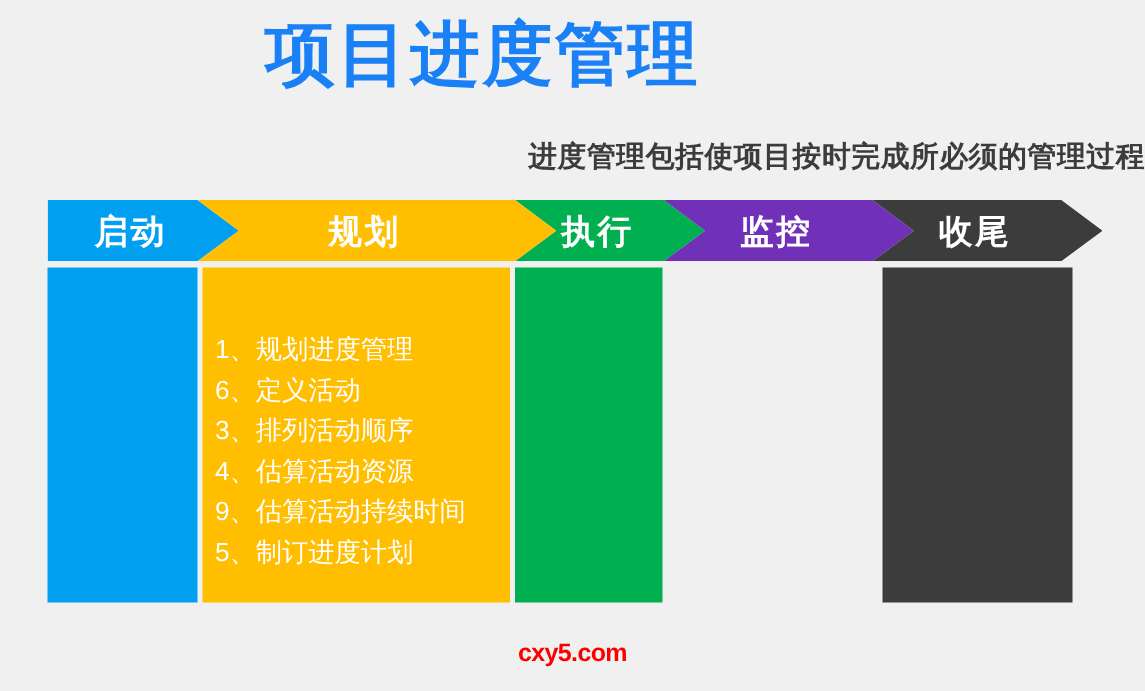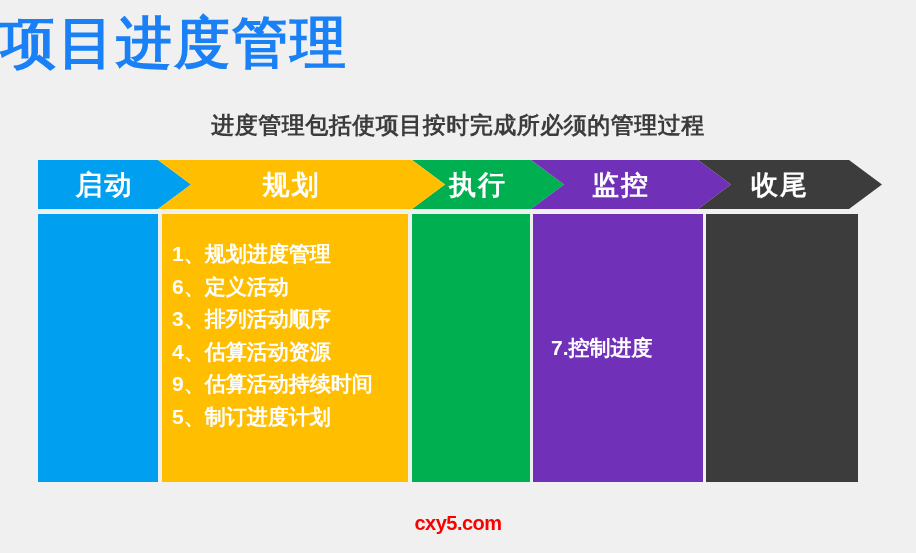--- a/index.html
+++ b/index.html
@@ -14,33 +14,34 @@
     overflow: hidden;
     position: relative;
   }
 
   
   #page-title {
     position: absolute;
     top: 8px;
     left: 0;
     width: 772px;
+    text-align: center;
     font-size: 56px;
     font-weight: bold;
     color: #1a80f5;
     letter-spacing: 2px;
     line-height: 1.25;
     white-space: nowrap;
   }
   #page-subtitle {
     position: absolute;
     top: 110px;
     left: 0;
     width: 916px;
-    text-align: center;
+    text-align: right;
     font-size: 23px;
     font-weight: bold;
     color: #3c3c3c;
     letter-spacing: 0.5px;
     white-space: nowrap;
   }
 
   
   #phase-diagram {
     position: absolute;
@@ -80,25 +81,26 @@
     height: 268px;
     width: 844px;
   }
   .phase-body {
     position: absolute;
     top: 0;
     height: 268px;
     box-sizing: border-box;
   }
   .phase-body-inner {
-    padding: 24px 10px 0 10px;
+    padding: 8px 10px 0 10px;
     color: #ffffff;
     font-size: 21px;
     line-height: 1.55;
-    font-weight: bold;
+    font-weight: normal;
+    margin-top: 42px;
   }
   .phase-body.centered .phase-body-inner {
     height: 268px;
     display: flex;
     align-items: center;
     justify-content: flex-start;
     padding-left: 18px;
     padding-top: 0;
   }
   .task-item { white-space: normal; }
@@ -168,25 +170,20 @@
         <div class="task-item">4、估算活动资源</div>
         <div class="task-item">9、估算活动持续时间</div>
         <div class="task-item">5、制订进度计划</div>
       </div>
     </div>
 
     <div class="phase-body" style="left:374px; width:118px; background:#00b050;">
       <div class="phase-body-inner"></div>
     </div>
 
-    <div class="phase-body centered" style="left:495px; width:170px; background:#7030b8;">
-      <div class="phase-body-inner">
-        <div class="task-item single-task">7.控制进度</div>
-      </div>
-    </div>
 
     <div class="phase-body" style="left:668px; width:152px; background:#3c3c3c;">
       <div class="phase-body-inner"></div>
     </div>
 
   </div>
 
 </div>
 
 <div id="footer-watermark">cxy5.com</div>

